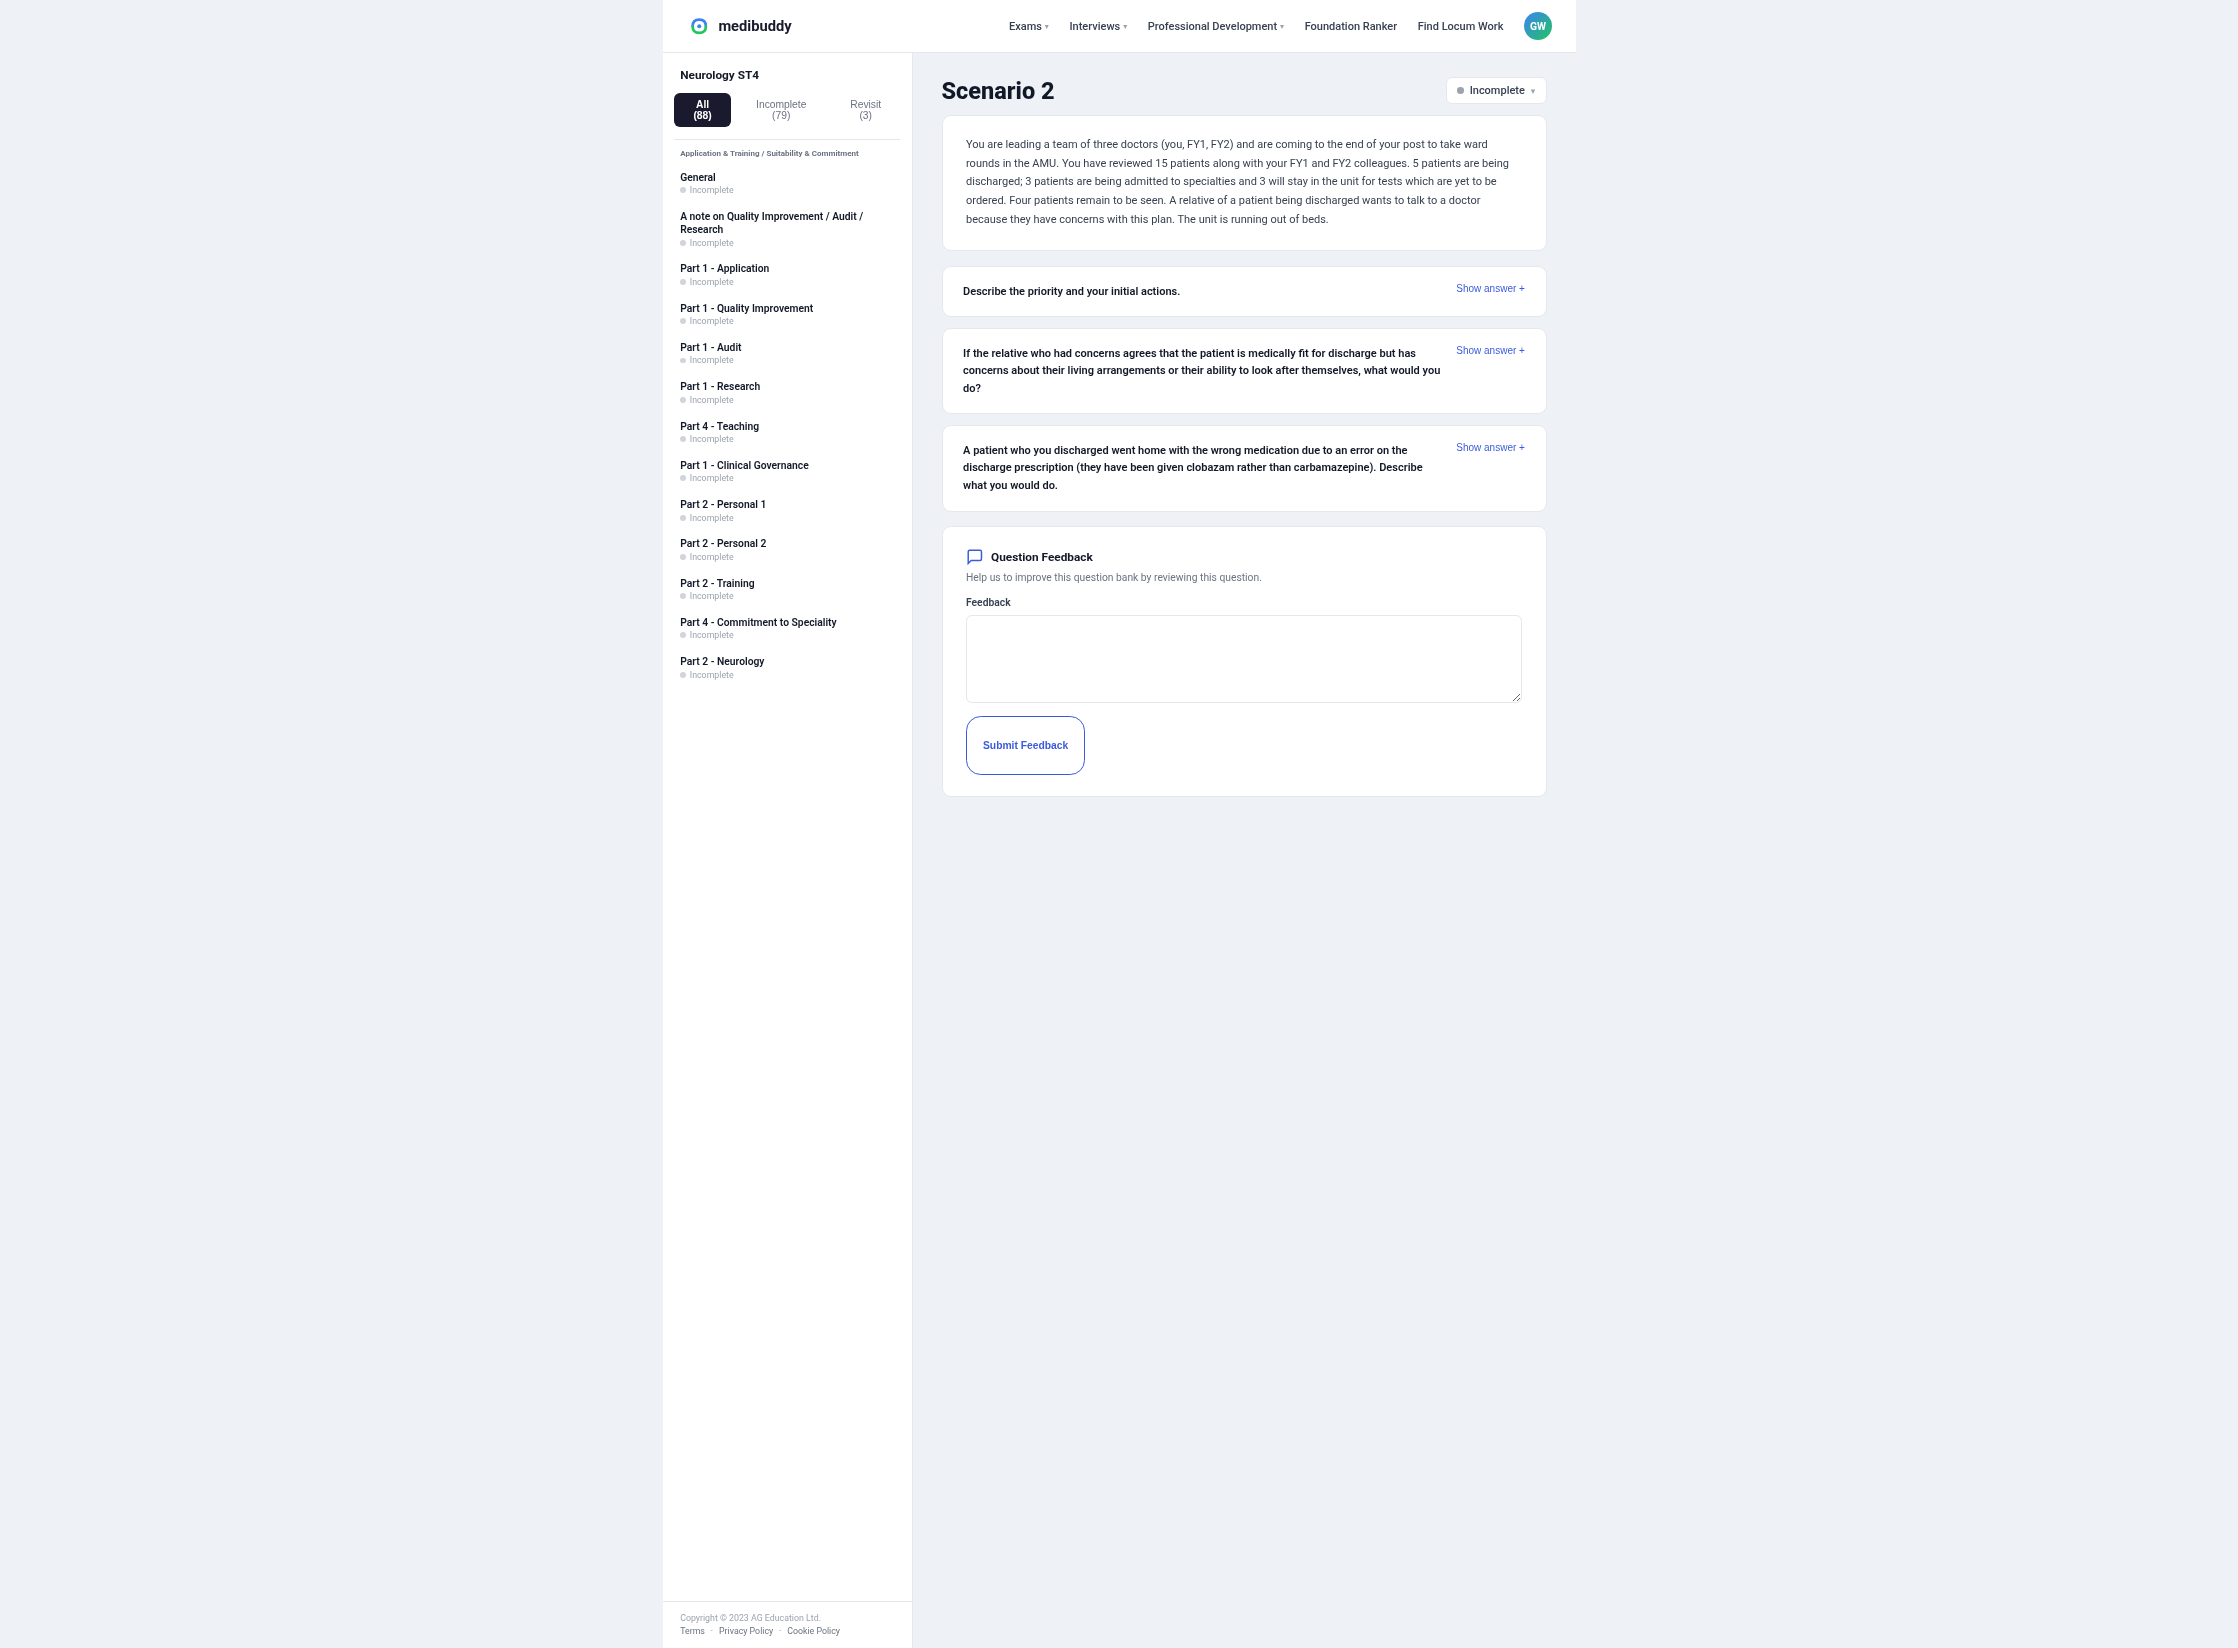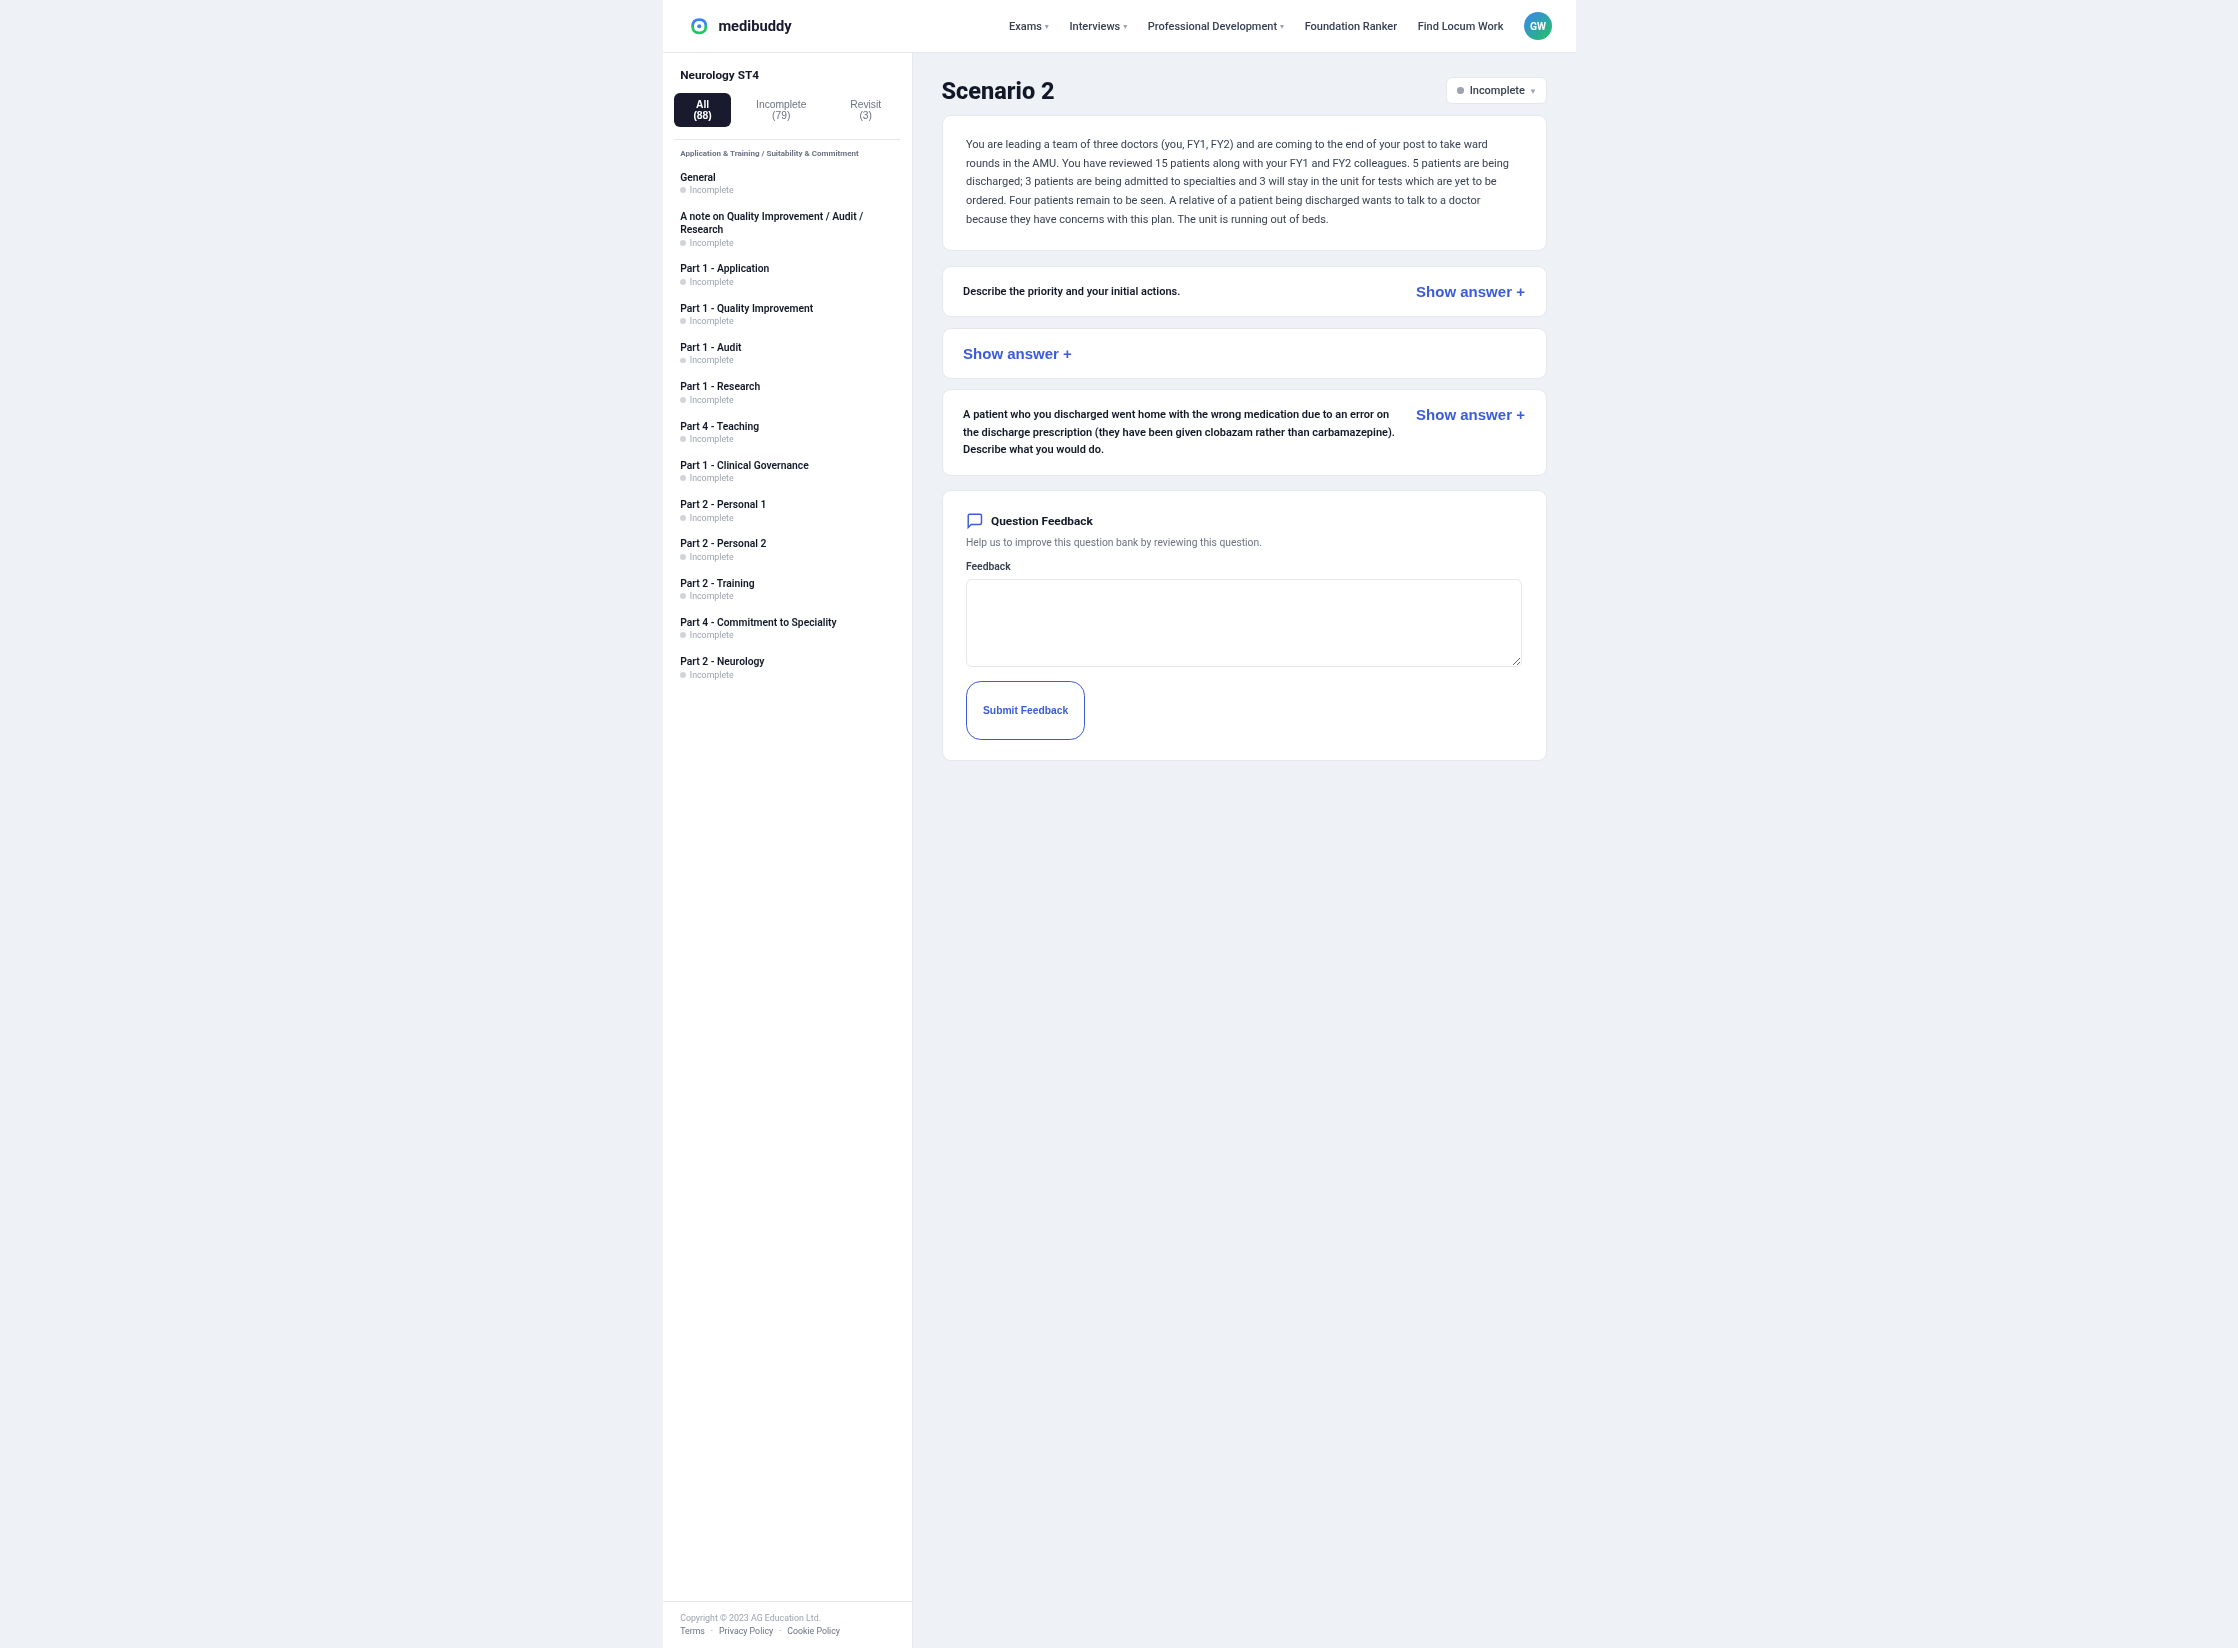--- a/index.html
+++ b/index.html
@@ -224,22 +224,22 @@
     }
     .question-text {
       font-size: 11px;
       font-weight: 600;
       color: #111827;
       line-height: 1.6;
       flex: 1;
     }
     .show-answer-btn {
       color: #3b5bdb;
-      font-size: 15px;
-      font-weight: 700;
+      font-size: 10px;
+      font-weight: 400;
       white-space: nowrap;
       cursor: pointer;
       background: none;
       border: none;
       padding: 0;
     }
     
     .feedback-card {
       background: #fff;
       border-radius: 8.8px;
@@ -462,20 +462,21 @@
       </div>
 
       <div class="scenario-text">You are leading a team of three doctors (you, FY1, FY2) and are coming to the end of your post to take ward rounds in the AMU. You have reviewed 15 patients along with your FY1 and FY2 colleagues. 5 patients are being discharged; 3 patients are being admitted to specialties and 3 will stay in the unit for tests which are yet to be ordered. Four patients remain to be seen. A relative of a patient being discharged wants to talk to a doctor because they have concerns with this plan. The unit is running out of beds.</div>
 
       <div class="question-card">
         <div class="question-text">Describe the priority and your initial actions.</div>
         <button class="show-answer-btn">Show answer +</button>
       </div>
 
       <div class="question-card">
+        <div class="question-text">If the relative who had concerns agrees that the patient is medically fit for discharge but has concerns about their living arrangements or their ability to look after themselves, what would you do?</div>
         <button class="show-answer-btn">Show answer +</button>
       </div>
 
       <div class="question-card">
         <div class="question-text">A patient who you discharged went home with the wrong medication due to an error on the discharge prescription (they have been given clobazam rather than carbamazepine). Describe what you would do.</div>
         <button class="show-answer-btn">Show answer +</button>
       </div>
 
       <div class="feedback-card">
         <div class="feedback-header">

